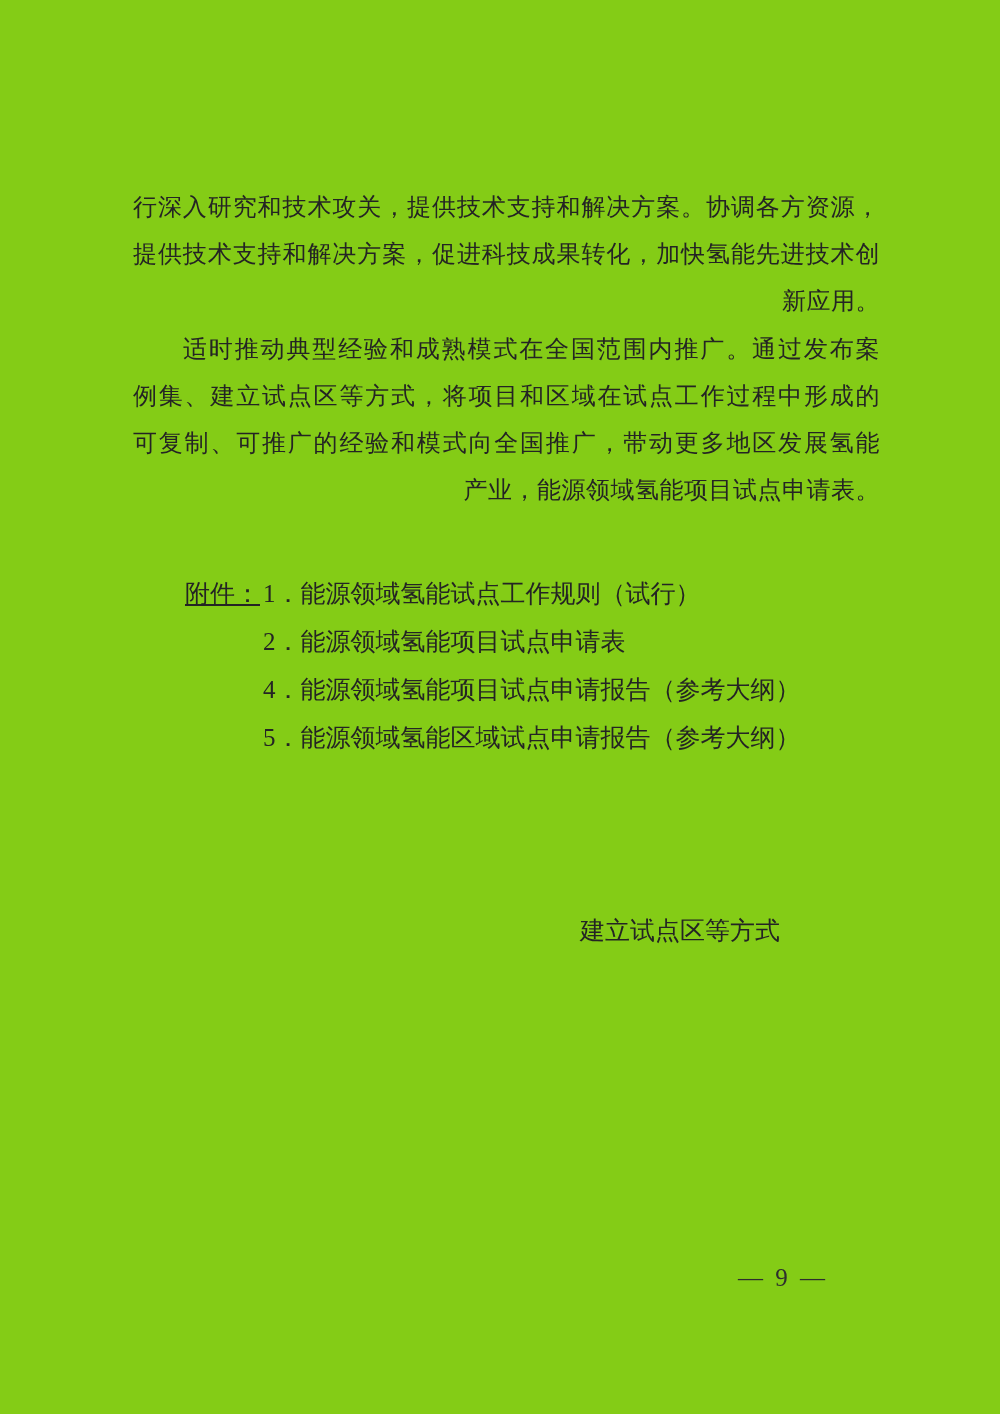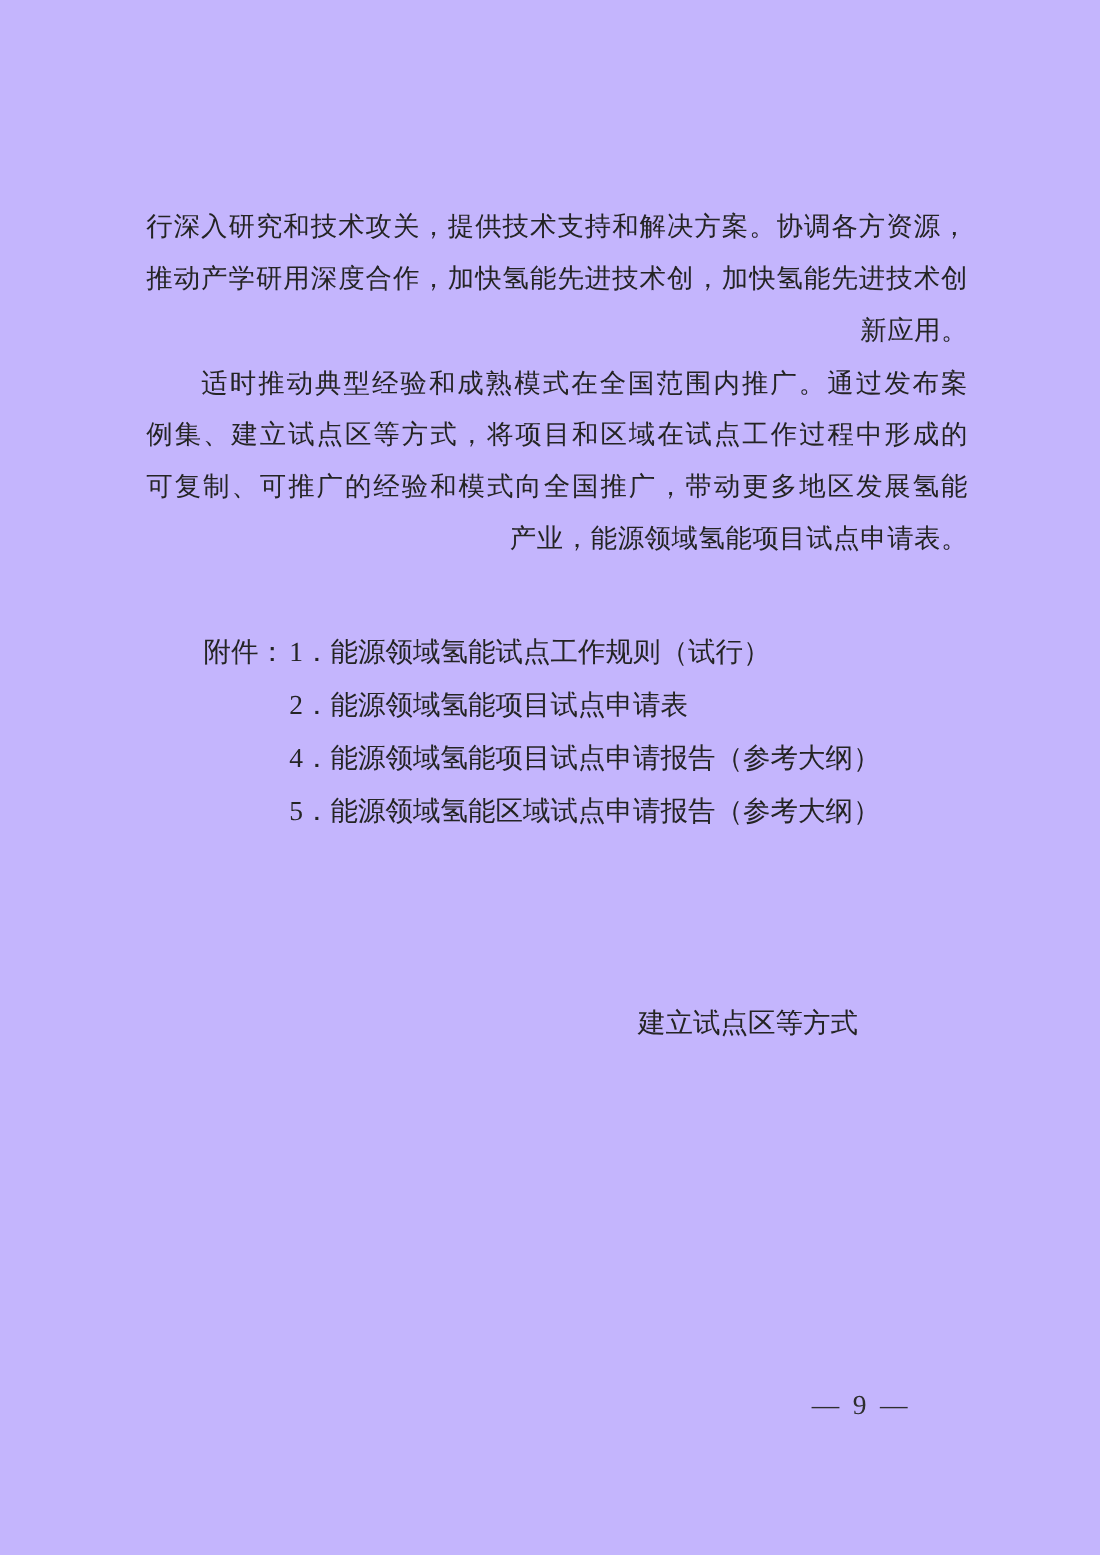--- a/index.html
+++ b/index.html
@@ -5,21 +5,21 @@
   html, body {
     margin: 0;
     padding: 0;
     background: #e8e8e8;
   }
   .page {
     position: relative;
     width: 1000px;
     height: 1414px;
     margin: 0 auto;
-    background: #c4b5fd;
+    background: #84cc16;
     color: #242424;
     font-family: "Liberation Serif", "DejaVu Serif", serif;
     overflow: hidden;
   }
   .body-block {
     position: absolute;
     left: 133px;
     width: 747px;
     font-size: 24px;
     line-height: 47px;
@@ -39,20 +39,21 @@
     left: 185px;
     top: 570px;
     display: flex;
     align-items: flex-start;
     font-size: 25px;
     line-height: 48px;
   }
   .att-label {
     flex: 0 0 auto;
     width: 78px;
+    text-decoration: underline;
   }
   .att-items { flex: 0 0 auto; }
   .att-item { white-space: nowrap; }
   .signature {
     position: absolute;
     left: 500px;
     top: 907px;
     width: 360px;
     text-align: center;
     font-size: 25px;
@@ -75,21 +76,21 @@
     color: #2e2e2e;
   }
 </style>
 </head>
 <body>
 
 <div class="page">
 
   <div class="body-block para-1">
     <div class="line justify">行深入研究和技术攻关，提供技术支持和解决方案。协调各方资源，</div>
-    <div class="line justify">推动产学研用深度合作，加快氢能先进技术创，加快氢能先进技术创</div>
+    <div class="line justify">提供技术支持和解决方案，促进科技成果转化，加快氢能先进技术创</div>
     <div class="line">新应用。</div>
   </div>
 
   <div class="body-block para-2">
     <div class="line justify indent">适时推动典型经验和成熟模式在全国范围内推广。通过发布案</div>
     <div class="line justify">例集、建立试点区等方式，将项目和区域在试点工作过程中形成的</div>
     <div class="line justify">可复制、可推广的经验和模式向全国推广，带动更多地区发展氢能</div>
     <div class="line">产业，能源领域氢能项目试点申请表。</div>
   </div>
 

